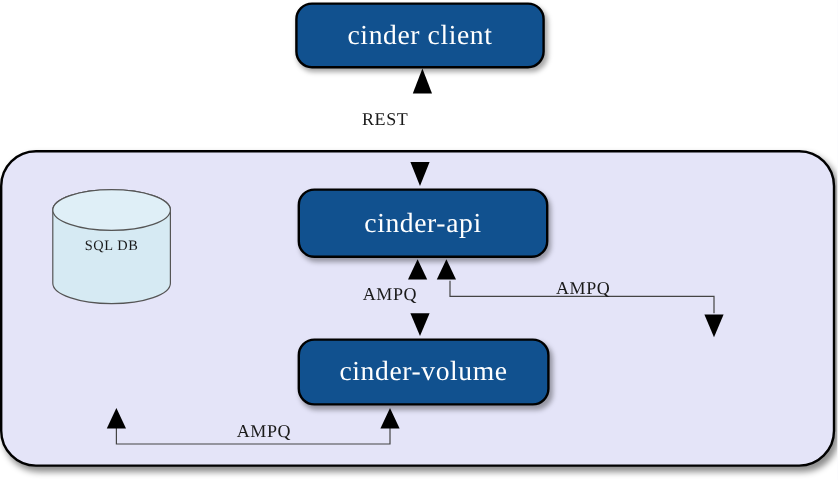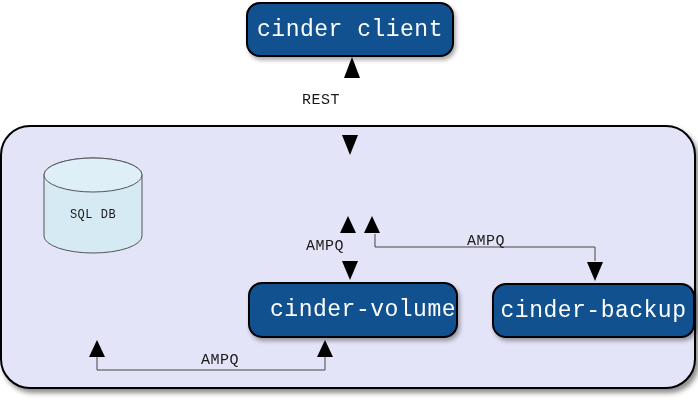--- a/index.html
+++ b/index.html
@@ -1,18 +1,18 @@
 <!DOCTYPE html>
 <html style="--node-fill: #11518F; --node-text: #FFFFFF; --container-fill: #E4E4F8; --db-fill: #D6EAF3; --db-top-fill: #DFEFF7; --line: #444444; --arrow: #000000;"><head>
 <meta charset="utf-8">
 <style>
   html,body{margin:0;padding:0;background:#fff;}
   #stage{
     position:relative;width:698px;height:400px;overflow:hidden;
-    font-family:Liberation Mono, monospace;
+    font-family:Liberation Serif, serif;
     background:#fff;
   }
   
   .boundary{
     position:absolute;left:0;top:125px;width:696px;height:264px;
     box-sizing:border-box;
     background:var(--container-fill,#E4E4F8);
     border:2px solid #000;border-radius:30px;
     box-shadow:3px 4px 5px rgba(0,0,0,0.45);
   }
@@ -22,39 +22,39 @@
     background:var(--node-fill,#11518F);
     border:2px solid #000;border-radius:14px;
     color:var(--node-text,#FFFFFF);
     display:flex;align-items:center;justify-content:center;
     font-size:23px;letter-spacing:0.5px;
     box-shadow:2px 3px 4px rgba(0,0,0,0.35);
   }
   .node-client   {left:246px;top:2px;  width:208px;height:55px;}
   .node-api      {left:248px;top:157px;width:209px;height:58px;}
   .node-scheduler{left:0px;  top:278px;width:200px;height:60px;}
-  .node-volume   {left:248px;top:282px;width:210px;height:56px;justify-content:flex-end;}
+  .node-volume   {left:248px;top:282px;width:210px;height:56px;}
   .node-backup   {left:492px;top:283px;width:203px;height:55px;}
   
   svg.wires{position:absolute;left:0;top:0;width:698px;height:400px;pointer-events:none;}
   .arrowhead{fill:#000;stroke:none;}
   .wire{fill:none;stroke:#444;stroke-width:1;}
   .cyl-body{fill:var(--db-fill,#D6EAF3);stroke:#555;stroke-width:1;}
   .cyl-top{fill:var(--db-top-fill,#DFEFF7);stroke:#555;stroke-width:1;}
   
   .edge-label{
     position:absolute;font-size:15px;color:#1a1a1a;
     letter-spacing:0.5px;text-align:center;white-space:nowrap;
   }
   .lbl-rest       {left:300px;top:92px; width:42px;}
   .lbl-ampq-av    {left:300px;top:238px;width:50px;}
   .lbl-ampq-ab    {left:460px;top:233px;width:52px;}
   .lbl-ampq-sv    {left:194px;top:352px;width:52px;}
   .db-label{
-    position:absolute;left:43px;top:208px;width:100px;
+    position:absolute;left:43px;top:197px;width:100px;
     font-size:12px;color:#1a1a1a;text-align:center;letter-spacing:0.5px;
   }
 </style>
 </head>
 <body>
 
 <div id="stage">
 
   <div class="boundary"></div>
 
@@ -77,29 +77,29 @@
 
     <polyline class="wire" points="97,356 97,370 325,370 325,356"></polyline>
     <polygon class="arrowhead" points="97,340 89,357 105,357"></polygon>
     <polygon class="arrowhead" points="325,340 317,357 333,357"></polygon>
   </svg>
 
   <div class="node node-client">
     <span>cinder client</span>
   </div>
 
+  <div class="node node-api">
+    <span>cinder-api</span>
+  </div>
 
 
   <div class="node node-volume">
     <span>cinder-volume</span>
   </div>
 
-  <div class="node node-backup">
-    <span>cinder-backup</span>
-  </div>
 
   <div class="db-label">SQL DB</div>
 
   <div class="edge-label lbl-rest">REST</div>
   <div class="edge-label lbl-ampq-av">AMPQ</div>
   <div class="edge-label lbl-ampq-ab">AMPQ</div>
   <div class="edge-label lbl-ampq-sv">AMPQ</div>
 
 </div>
 

